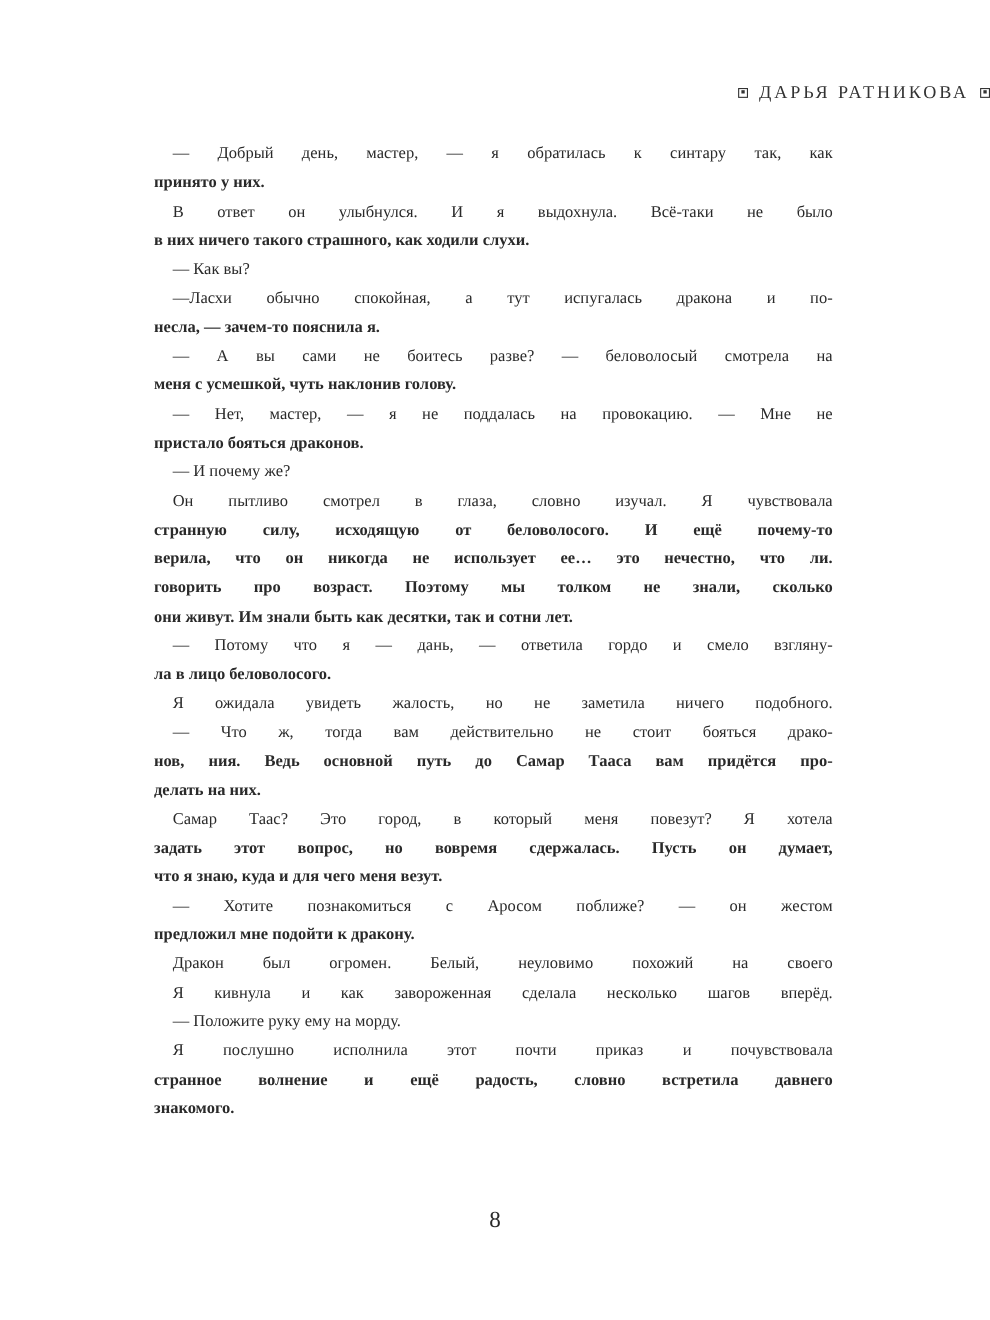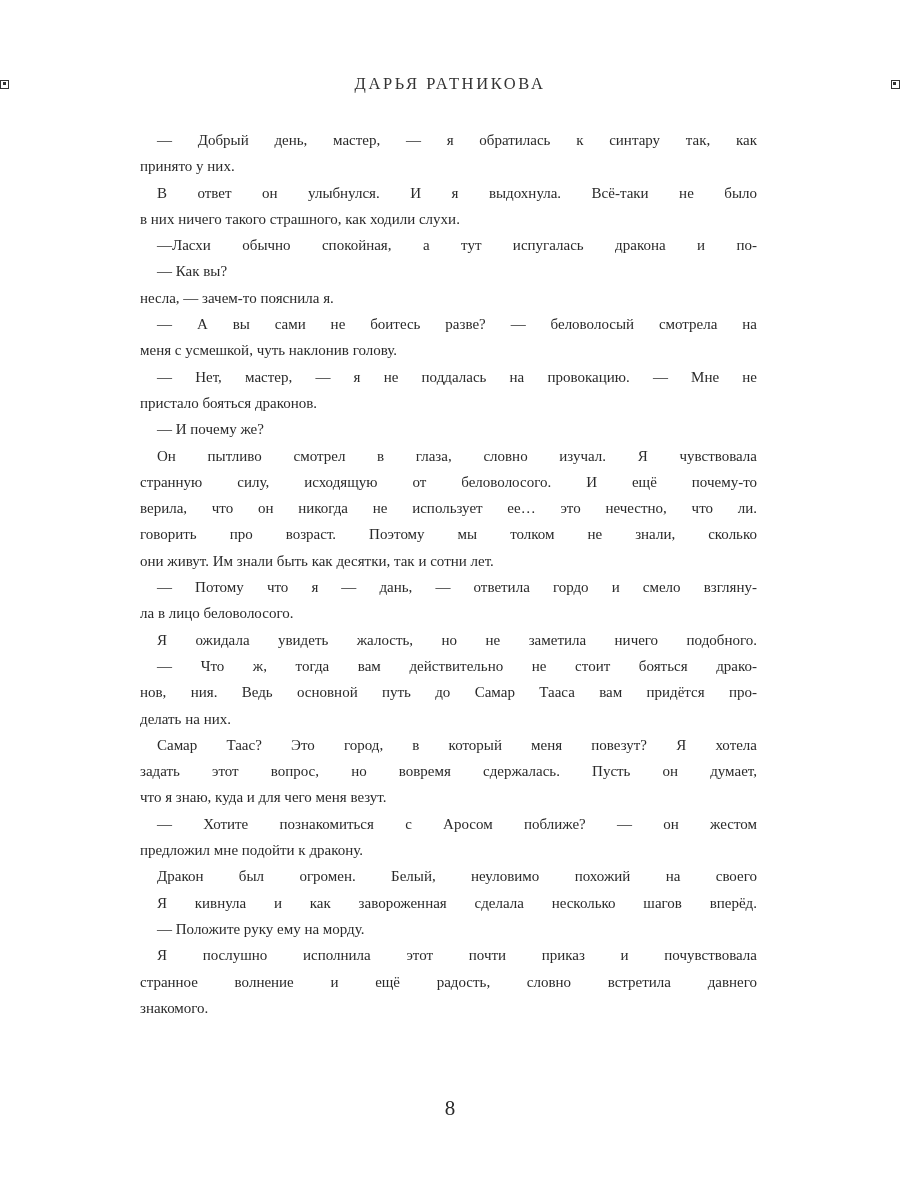--- a/index.html
+++ b/index.html
@@ -3,56 +3,56 @@
 <meta charset="utf-8">
 <style>
   html, body { margin: 0; padding: 0; }
   body {
     width: 900px; height: 1200px; background: #ffffff; position: relative; overflow: hidden;
     font-family: "Liberation Serif", "DejaVu Serif", serif; color: #2a2a2a;
   }
   .header {
     position: absolute; top: 74px; left: 0; width: 900px; text-align: center;
     font-size: 16.5px; letter-spacing: 2.6px; color: #333;
-    display: flex; justify-content: space-between; align-items: center; gap: 10px;
+    display: flex; justify-content: flex-end; align-items: center; gap: 10px;
   }
   .orn {
     display: inline-block; width: 9px; height: 9px; border: 1.6px solid #333; position: relative; box-sizing: border-box;
   }
   .orn::after {
     content: ""; position: absolute; left: 1.5px; top: 1.5px; width: 3px; height: 3px; background: #333;
   }
   .text {
     position: absolute; top: 127px; left: 157px; width: 600px;
     font-size: 15px; line-height: 26.3px;
   }
   .line { display: block; white-space: nowrap; }
   .line.j { text-align: justify; text-align-last: justify; white-space: normal; }
   .line.first { padding-left: 0; }
-  .line.cont { margin-left: -17px; }
+  .line.cont { margin-left: -17px; font-weight: bold; }
   .pagenum {
     position: absolute; top: 1096px; left: 0; width: 900px; text-align: center; font-size: 21px; color: #2a2a2a;
   }
 </style>
 </head>
 <body>
 
 <div class="header">
   <span class="orn"></span>
   <span>ДАРЬЯ РАТНИКОВА</span>
   <span class="orn"></span>
 </div>
 
 <div class="text" id="text">
     <span class="line first j">— Добрый день, мастер, — я обратилась к синтару так, как</span>
     <span class="line cont">принято у них.</span>
     <span class="line first j">В ответ он улыбнулся. И я выдохнула. Всё-таки не было</span>
     <span class="line cont">в них ничего такого страшного, как ходили слухи.</span>
+    <span class="line first">— Как вы?</span>
     <span class="line first j">—Ласхи обычно спокойная, а тут испугалась дракона и по-</span>
-    <span class="line first">— Как вы?</span>
     <span class="line cont">несла, — зачем-то пояснила я.</span>
     <span class="line first j">— А вы сами не боитесь разве? — беловолосый смотрела на</span>
     <span class="line cont">меня с усмешкой, чуть наклонив голову.</span>
     <span class="line first j">— Нет, мастер, — я не поддалась на провокацию. — Мне не</span>
     <span class="line cont">пристало бояться драконов.</span>
     <span class="line first">— И почему же?</span>
     <span class="line first j">Он пытливо смотрел в глаза, словно изучал. Я чувствовала</span>
     <span class="line cont j">странную силу, исходящую от беловолосого. И ещё почему-то</span>
     <span class="line cont j">верила, что он никогда не использует ее… это нечестно, что ли.</span>
     <span class="line cont j">говорить про возраст. Поэтому мы толком не знали, сколько</span>

